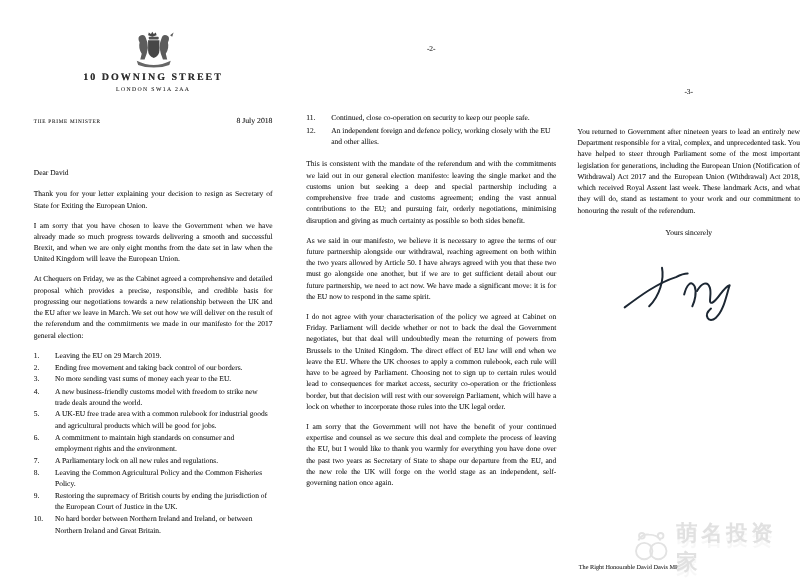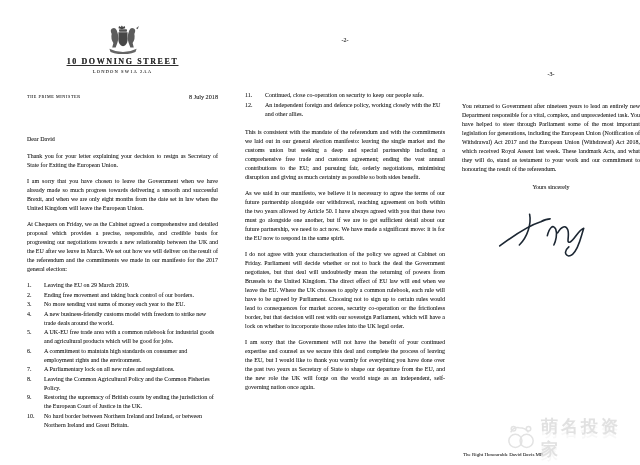--- a/index.html
+++ b/index.html
@@ -8,21 +8,21 @@
   .page{position:absolute;font-size:6px;line-height:9px;}
   .page p{margin:0 0 7px 0;text-align:justify;text-shadow:0 0 0.4px rgba(70,70,70,0.55);}
   .page .li{display:flex;margin:0 0 0.5px 0;text-shadow:0 0 0.4px rgba(70,70,70,0.55);}
   .page .li .num{flex:0 0 17px;}
   .page .li .txt{flex:1;text-align:left;}
 
   
   .page1{left:27px;top:18px;width:191px;}
   .crest{width:34px;height:30px;margin:6px auto 3px auto;}
   .lh-address{text-align:center;font-size:8px;letter-spacing:1.6px;font-weight:bold;
-    text-shadow:0 0 0.4px rgba(40,40,40,0.7);text-decoration:underline;}
+    text-shadow:0 0 0.4px rgba(40,40,40,0.7);}
   .lh-postcode{text-align:center;font-size:4.6px;letter-spacing:1.1px;margin-top:1px;
     text-shadow:0 0 0.3px rgba(70,70,70,0.6);}
   .meta-row{display:flex;justify-content:space-between;align-items:flex-end;margin-top:16px;}
   .pm{font-size:4.2px;letter-spacing:0.6px;text-shadow:0 0 0.3px rgba(70,70,70,0.6);}
   .date{font-size:6.2px;text-shadow:0 0 0.4px rgba(70,70,70,0.6);}
   .salutation{margin:34px 0 8px 0 !important;text-align:left !important;}
 
   
   .page2{left:245px;top:36px;width:200px;}
   .pagenum{text-align:center;font-size:6px;margin-bottom:4px;

